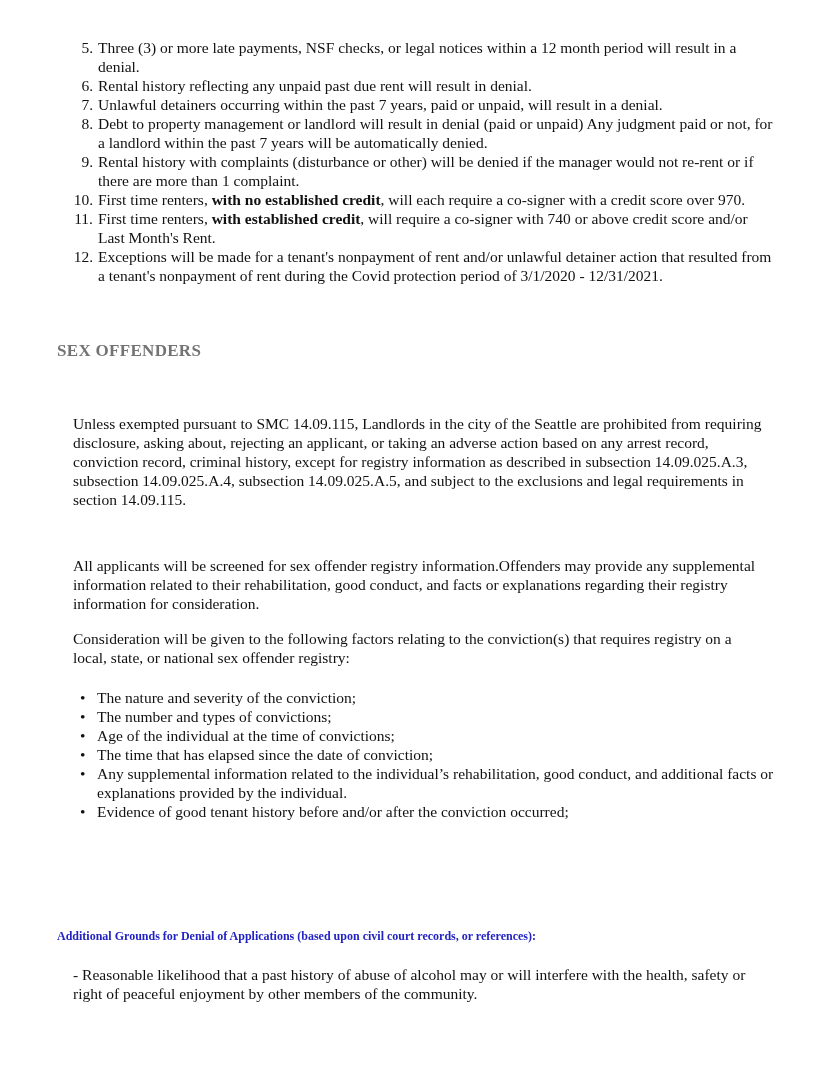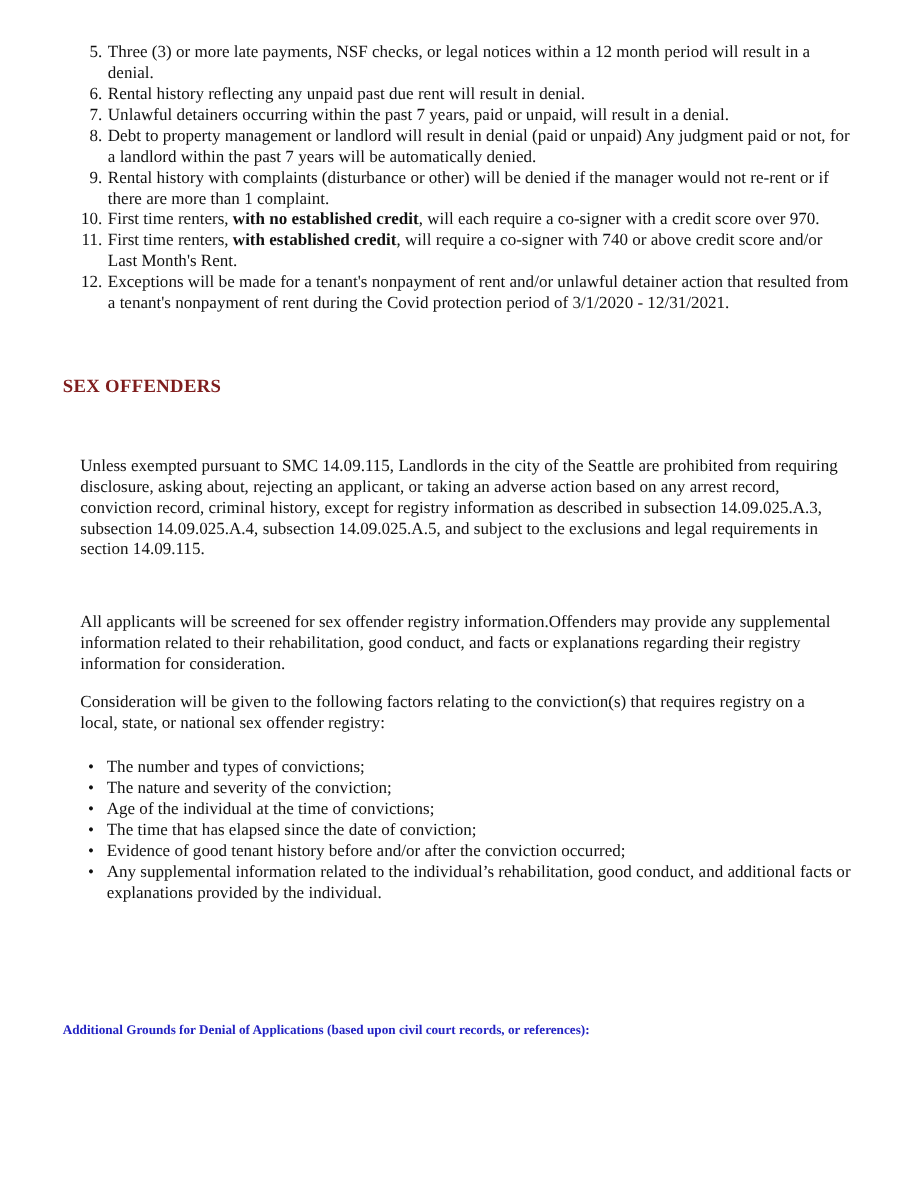--- a/index.html
+++ b/index.html
@@ -103,51 +103,52 @@
     <li>
       <span class="num">11.</span>
       <span class="li-text"><span>First time renters, </span><b>with established credit</b><span>, will require a co-signer with 740 or above credit score and/or Last Month's Rent.</span></span>
     </li>
     <li>
       <span class="num">12.</span>
       <span class="li-text">Exceptions will be made for a tenant's nonpayment of rent and/or unlawful detainer action that resulted from a tenant's nonpayment of rent during the Covid protection period of 3/1/2020 - 12/31/2021.</span>
     </li>
   </ol>
 
-  <h1 class="sex-heading" style="color: #7f1d1d;">SEX OFFENDERS</h1>
+  <h1 class="sex-heading" style="color: #737373;">SEX OFFENDERS</h1>
 
   <p class="p-unless">Unless exempted pursuant to SMC 14.09.115, Landlords in the city of the Seattle are prohibited from requiring disclosure, asking about, rejecting an applicant, or taking an adverse action based on any arrest record, conviction record, criminal history, except for registry information as described in subsection 14.09.025.A.3, subsection 14.09.025.A.4, subsection 14.09.025.A.5, and subject to the exclusions and legal requirements in section 14.09.115.</p>
 
   <p class="p-screened">All applicants will be screened for sex offender registry information.Offenders may provide any supplemental information related to their rehabilitation, good conduct, and facts or explanations regarding their registry information for consideration.</p>
 
   <p class="p-consider">Consideration will be given to the following factors relating to the conviction(s) that requires registry on a local, state, or national sex offender registry:</p>
 
   <ul class="factors-list">
     <li>
       <span class="bullet"></span>
-      <span class="li-text">The number and types of convictions;</span>
+      <span class="li-text">The nature and severity of the conviction;</span>
     </li>
     <li>
       <span class="bullet"></span>
-      <span class="li-text">The nature and severity of the conviction;</span>
+      <span class="li-text">The number and types of convictions;</span>
     </li>
     <li>
       <span class="bullet"></span>
       <span class="li-text">Age of the individual at the time of convictions;</span>
     </li>
     <li>
       <span class="bullet"></span>
       <span class="li-text">The time that has elapsed since the date of conviction;</span>
     </li>
     <li>
       <span class="bullet"></span>
-      <span class="li-text">Evidence of good tenant history before and/or after the conviction occurred;</span>
+      <span class="li-text">Any supplemental information related to the individual’s rehabilitation, good conduct, and additional facts or explanations provided by the individual.</span>
     </li>
     <li>
       <span class="bullet"></span>
-      <span class="li-text">Any supplemental information related to the individual’s rehabilitation, good conduct, and additional facts or explanations provided by the individual.</span>
+      <span class="li-text">Evidence of good tenant history before and/or after the conviction occurred;</span>
     </li>
   </ul>
 
   <h2 class="additional-heading" style="color: rgb(35, 35, 195);">Additional Grounds for Denial of Applications (based upon civil court records, or references):</h2>
 
+  <p class="p-reasonable">- Reasonable likelihood that a past history of abuse of alcohol may or will interfere with the health, safety or right of peaceful enjoyment by other members of the community.</p>
 
 </div>
 
 </body></html>

